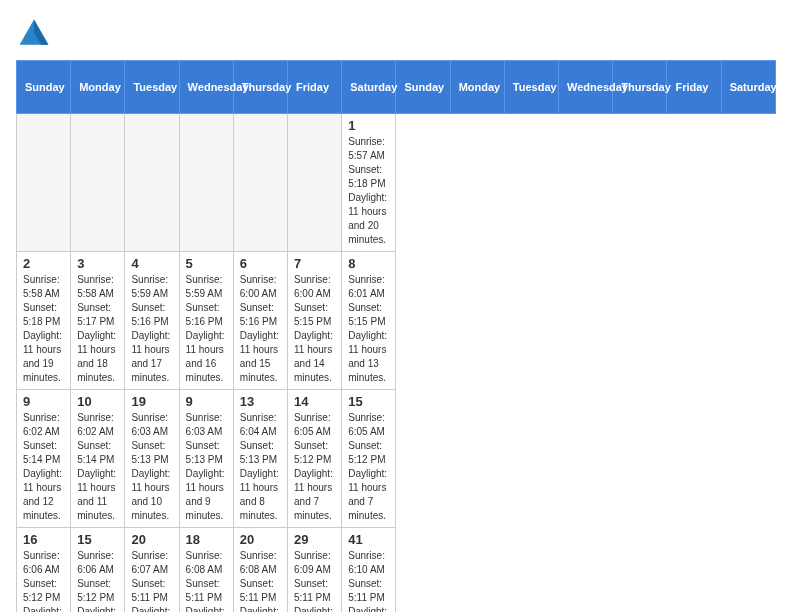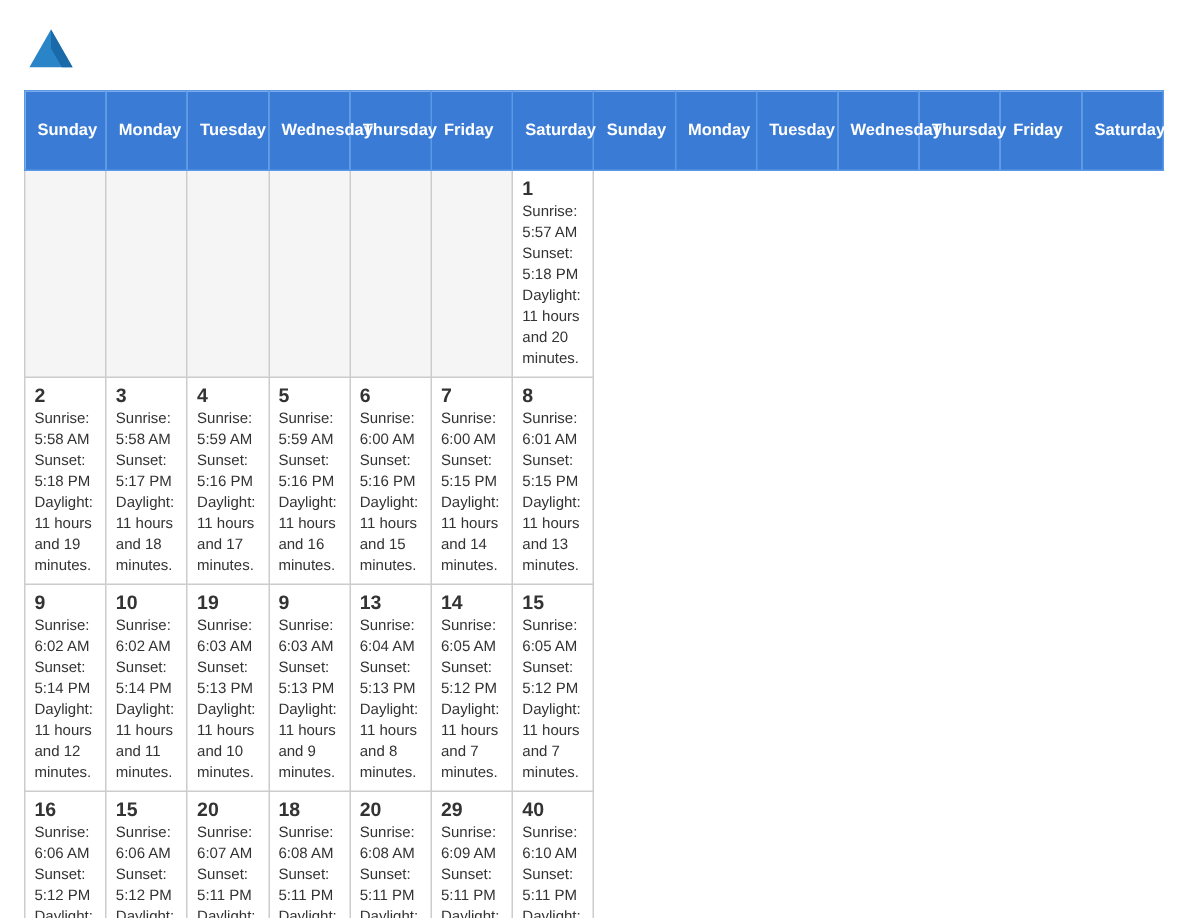--- a/index.html
+++ b/index.html
@@ -217,18 +217,18 @@
         </td>
         <td>
           <span class="day-number">20</span>
           <div class="day-info">Sunrise: 6:08 AM<br>Sunset: 5:11 PM<br>Daylight: 11 hours and 2 minutes.</div>
         </td>
         <td>
           <span class="day-number">29</span>
           <div class="day-info">Sunrise: 6:09 AM<br>Sunset: 5:11 PM<br>Daylight: 11 hours and 2 minutes.</div>
         </td>
         <td>
-          <span class="day-number">40</span>
+          <span class="day-number">41</span>
           <div class="day-info">Sunrise: 6:10 AM<br>Sunset: 5:11 PM<br>Daylight: 11 hours and 1 minute.</div>
         </td>
       </tr>
     </tbody>
 </table>
 
 </body></html>

